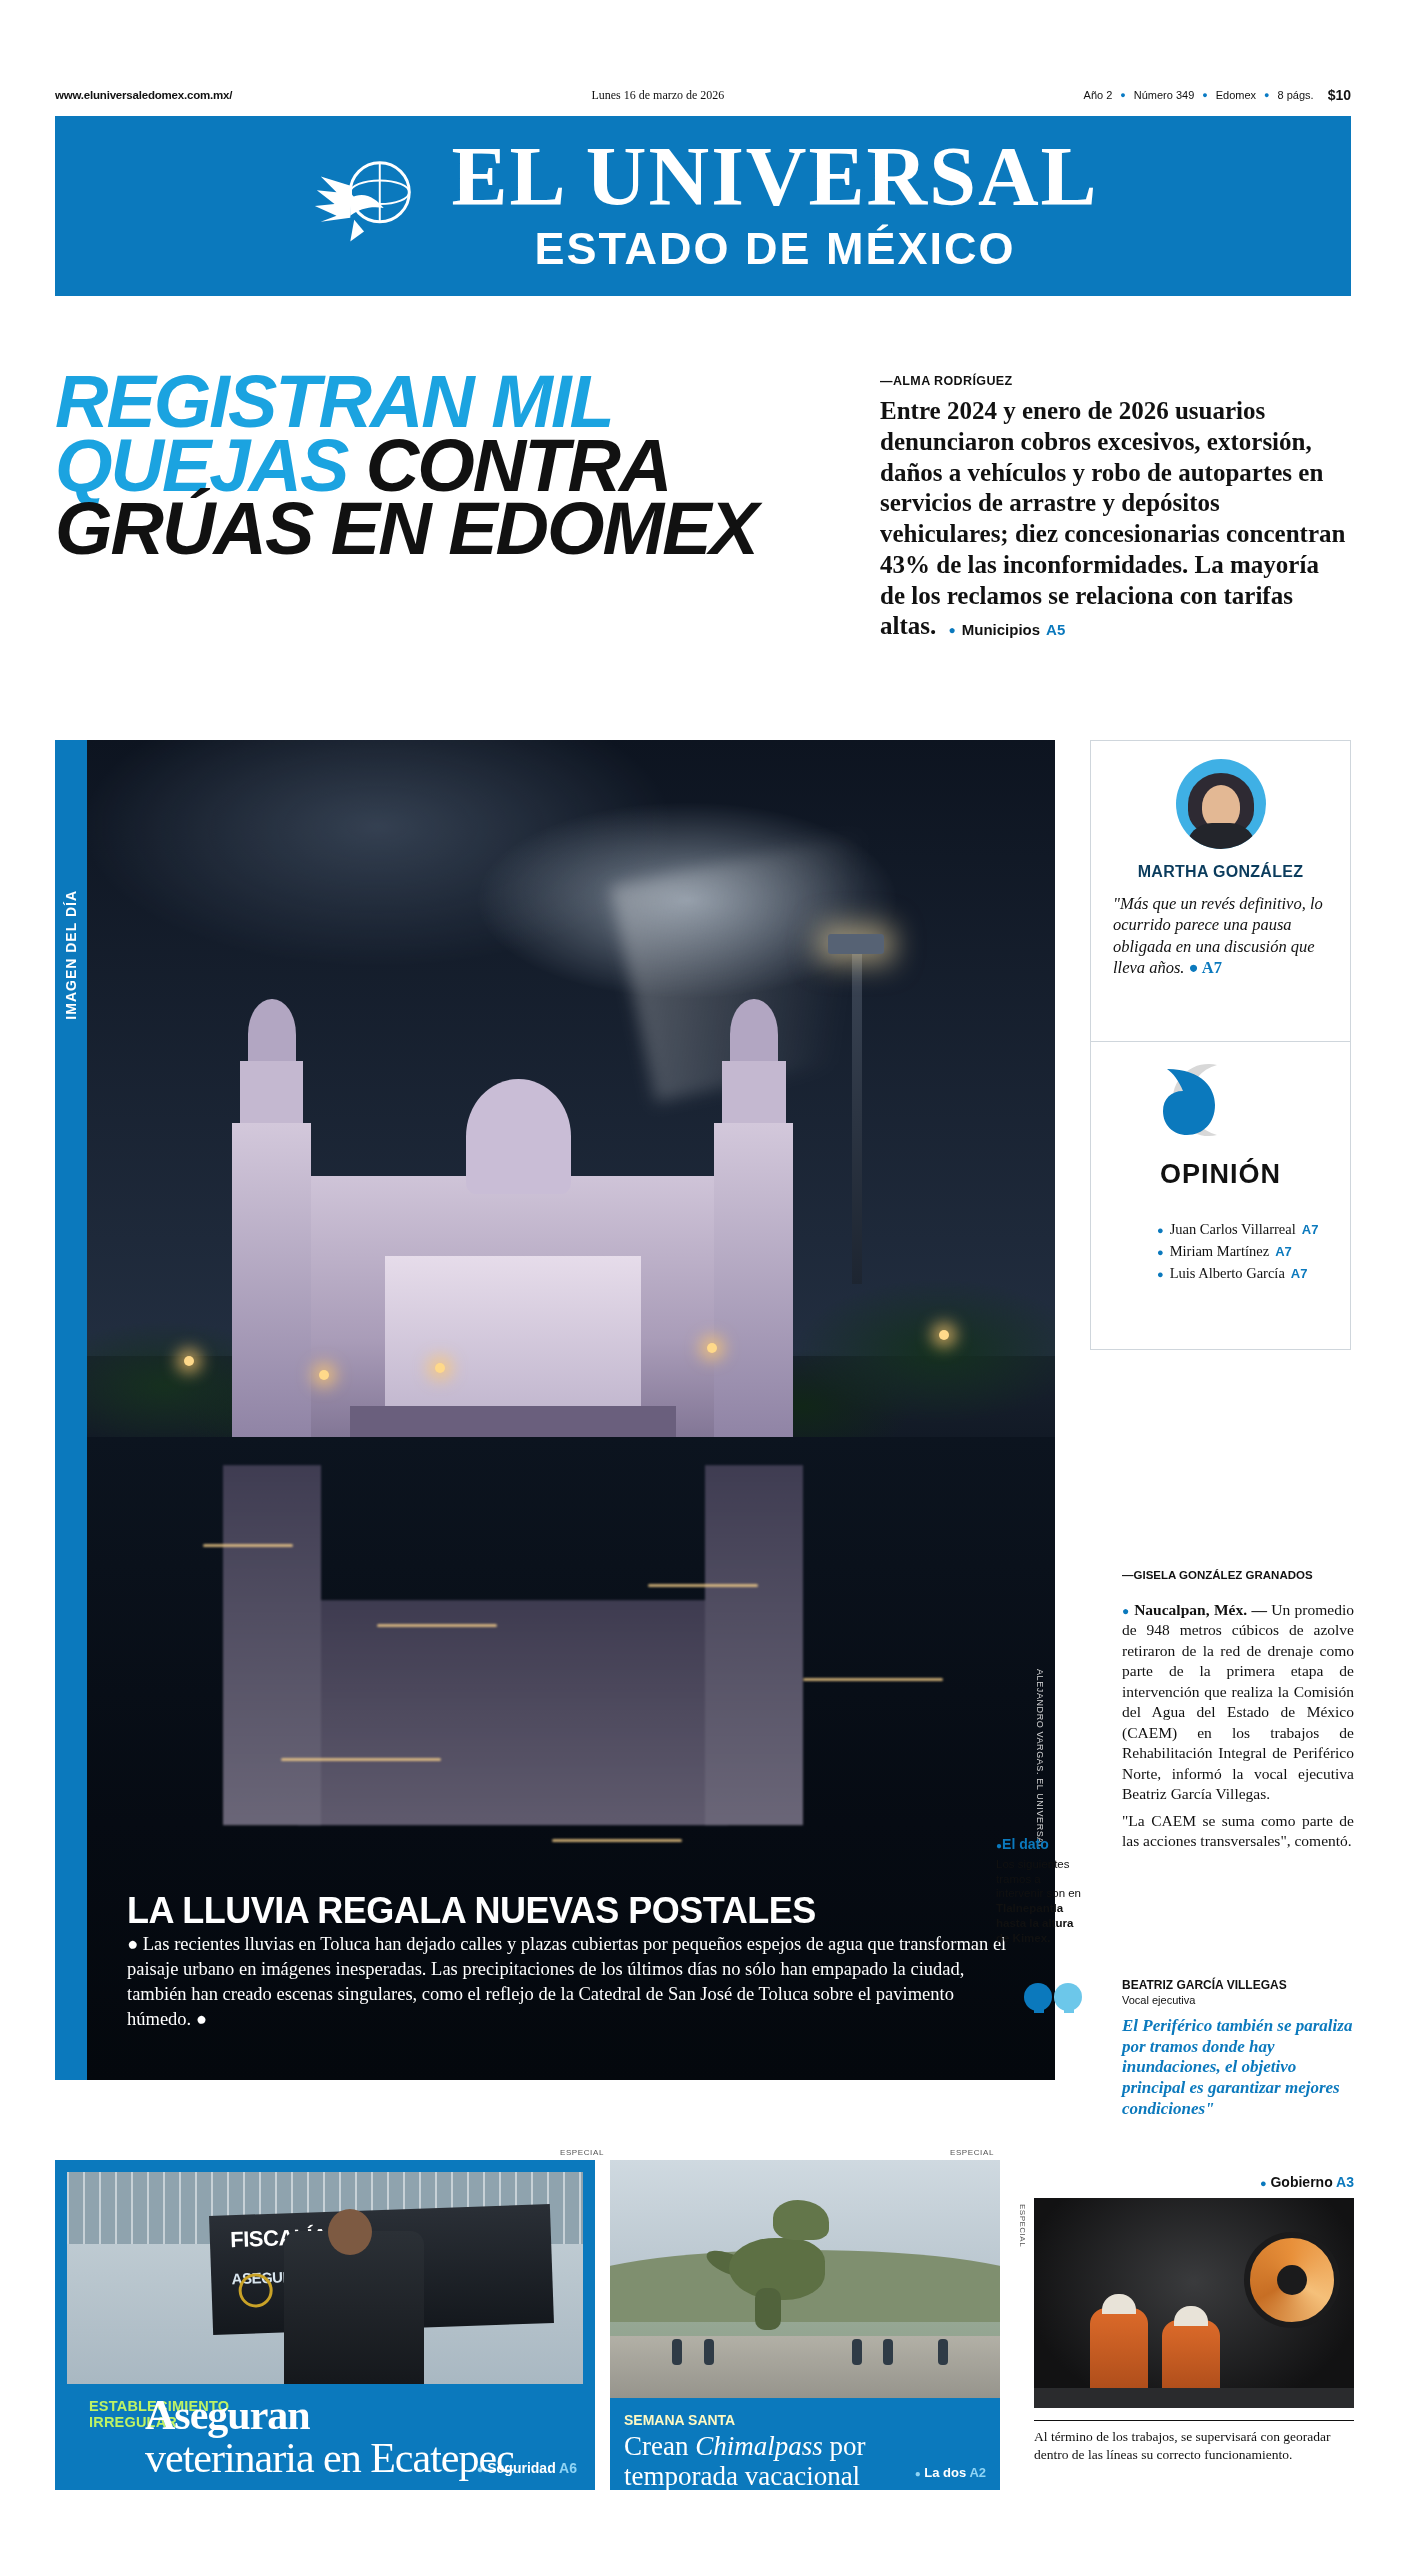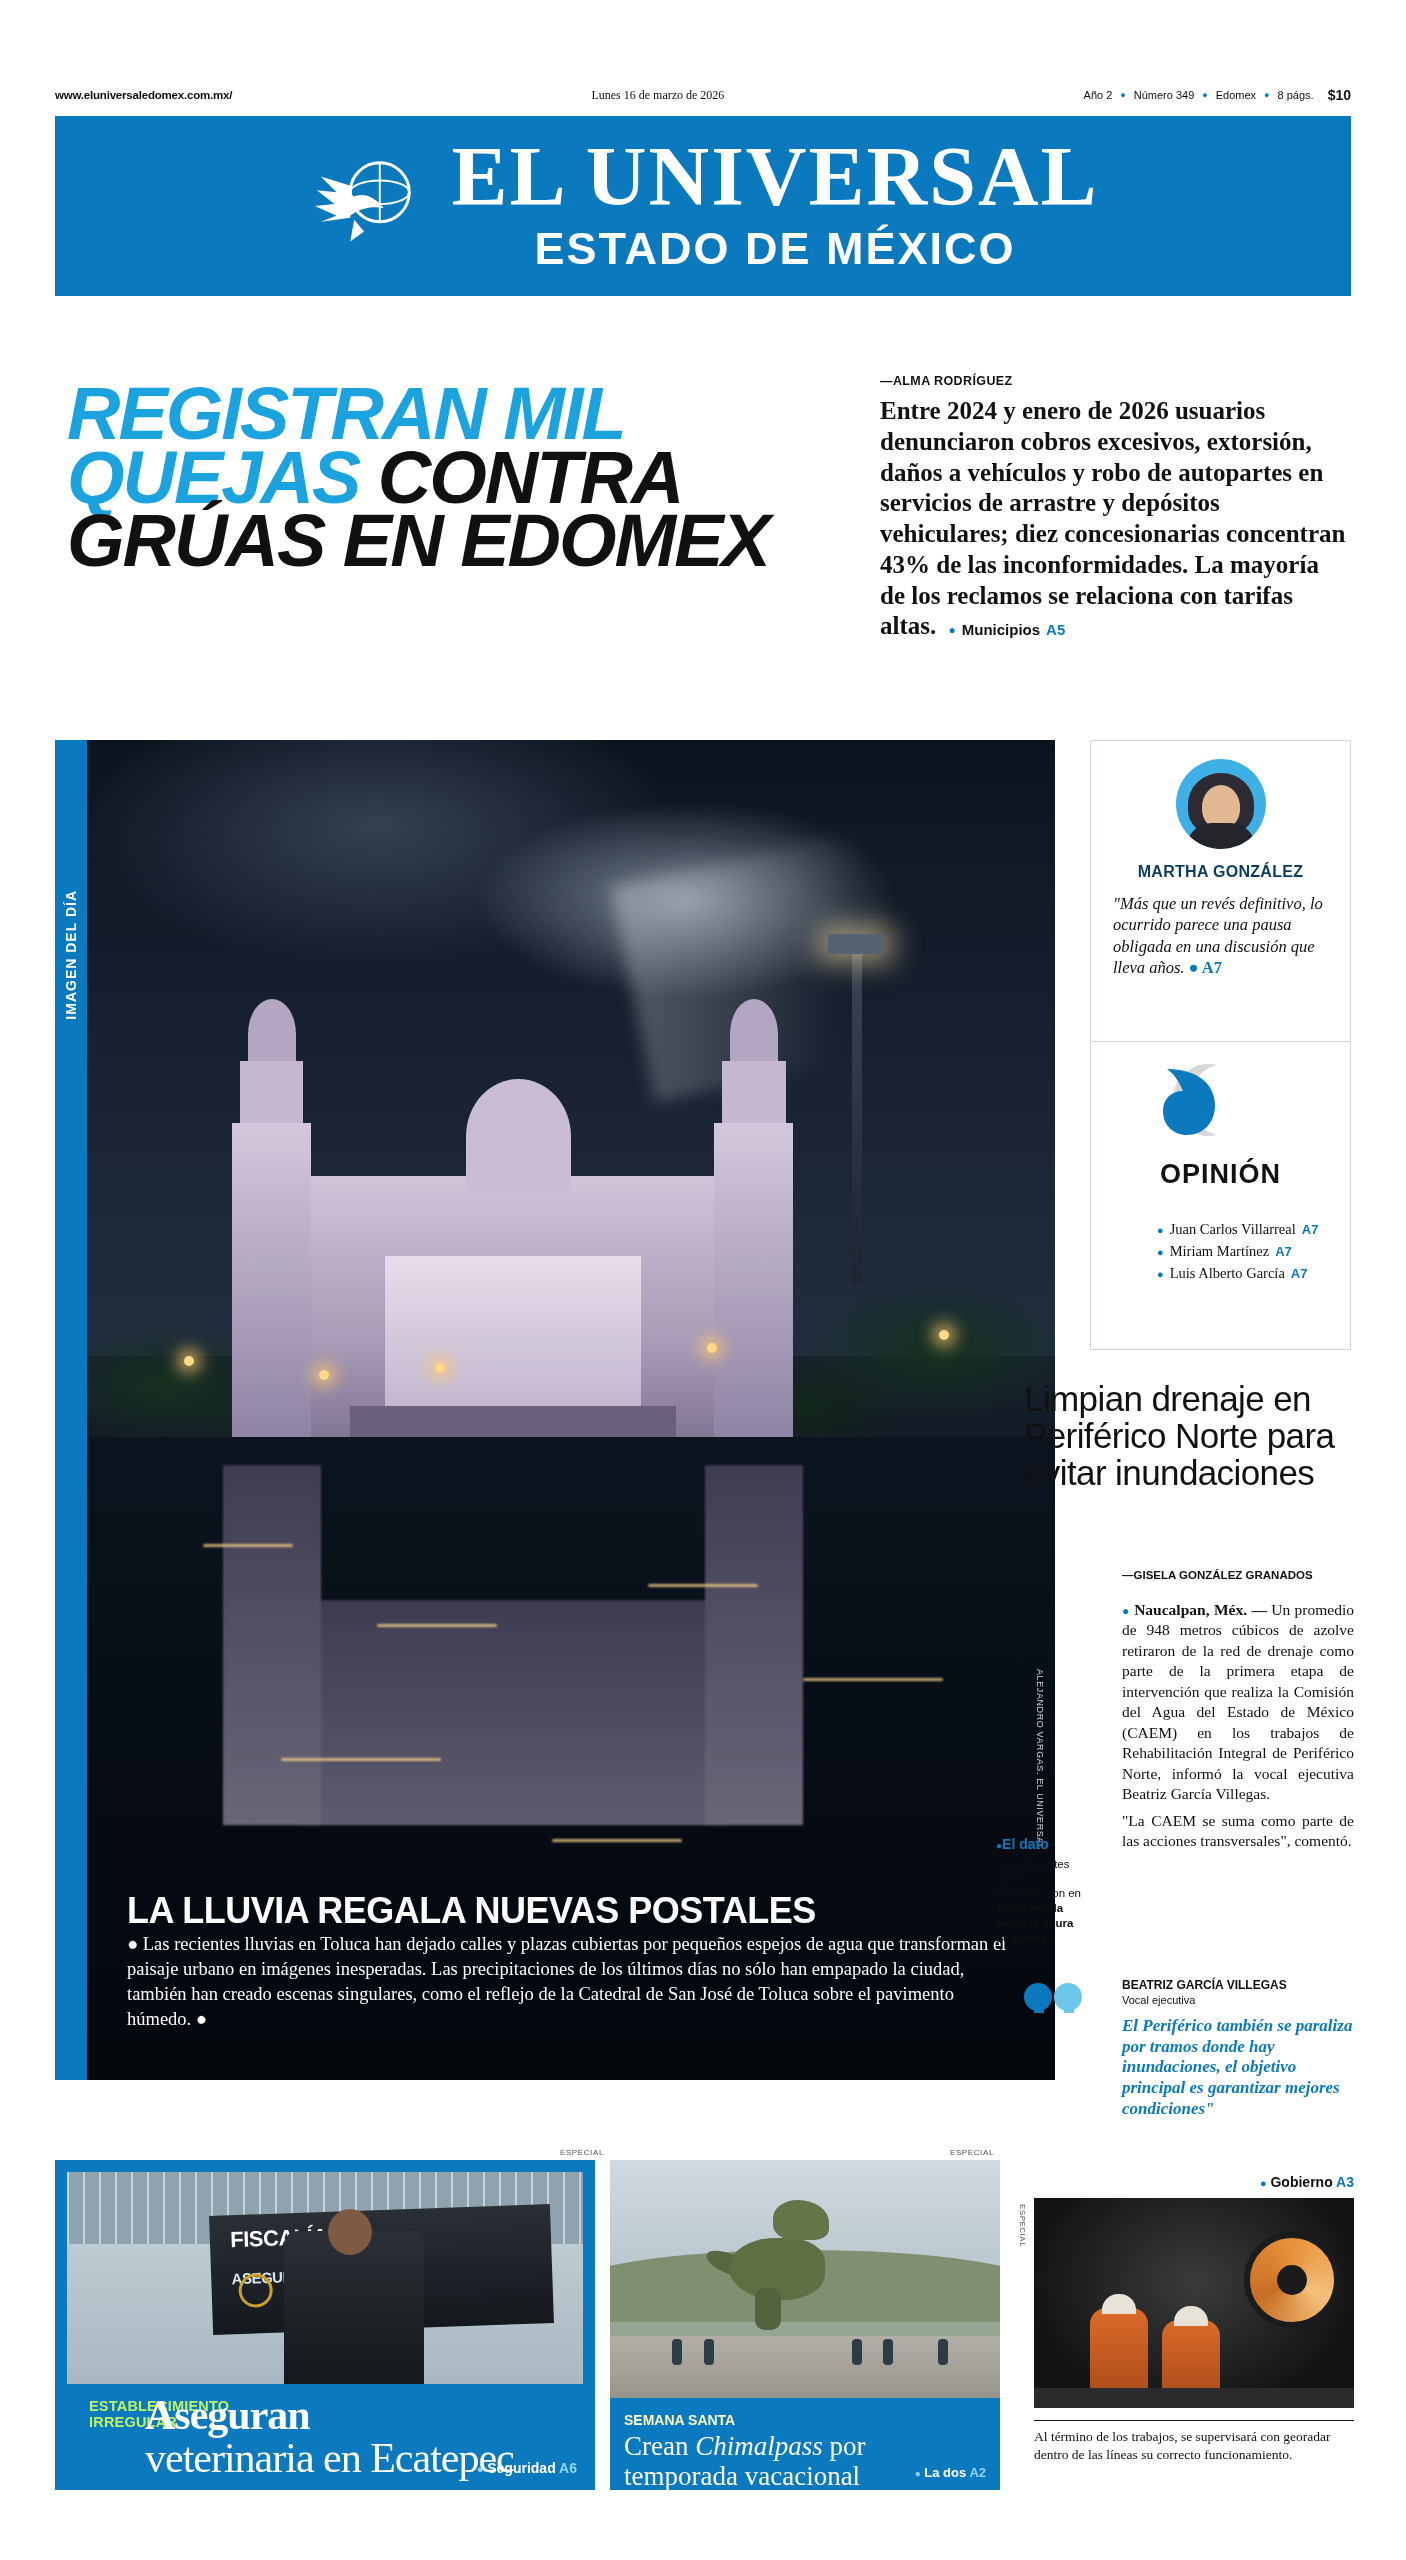--- a/index.html
+++ b/index.html
@@ -43,21 +43,21 @@
   .mast-sub {
     font-family:"Liberation Sans", sans-serif;
     font-weight:700; font-size:45px; letter-spacing:2px; margin-top:6px;
   }
 
   
   .lead {
     position:absolute; left:55px; top:370px; width:790px;
   }
   .lead h1 {
-    margin:12px;
+    margin:0;
     font-family:"Liberation Sans", sans-serif;
     font-weight:800; font-style:italic;
     font-size:74px; line-height:0.86; letter-spacing:-2px;
     color:#111; text-transform:uppercase;
   }
   .lead h1 .blue { color:#1ba3e0; }
 
   .lead-col {
     position:absolute; left:880px; top:374px; width:470px;
   }
@@ -584,21 +584,20 @@
         <span class="pg">A7</span>
       </li>
       <li>
         <span class="dot">●</span>
         <span>Luis Alberto García</span>
         <span class="pg">A7</span>
       </li>
     </ul>
   </div>
 
-  <div class="rc-head">Limpian drenaje en Periférico Norte para evitar inundaciones</div>
   <div class="rc-byline">—GISELA GONZÁLEZ GRANADOS</div>
   <div class="rc-body">
     <p>
       <span class="lead-dot">●</span>
       <b>Naucalpan, Méx. —</b><span> Un promedio de 948 metros cúbicos de azolve retiraron de la red de drenaje como parte de la primera etapa de intervención que realiza la Comisión del Agua del Estado de México (CAEM) en los trabajos de Rehabilitación Integral de Periférico Norte, informó la vocal ejecutiva Beatriz García Villegas.</span>
     </p>
     <p>"La CAEM se suma como parte de las acciones transversales", comentó.</p>
   </div>
 
   <div class="dato">

